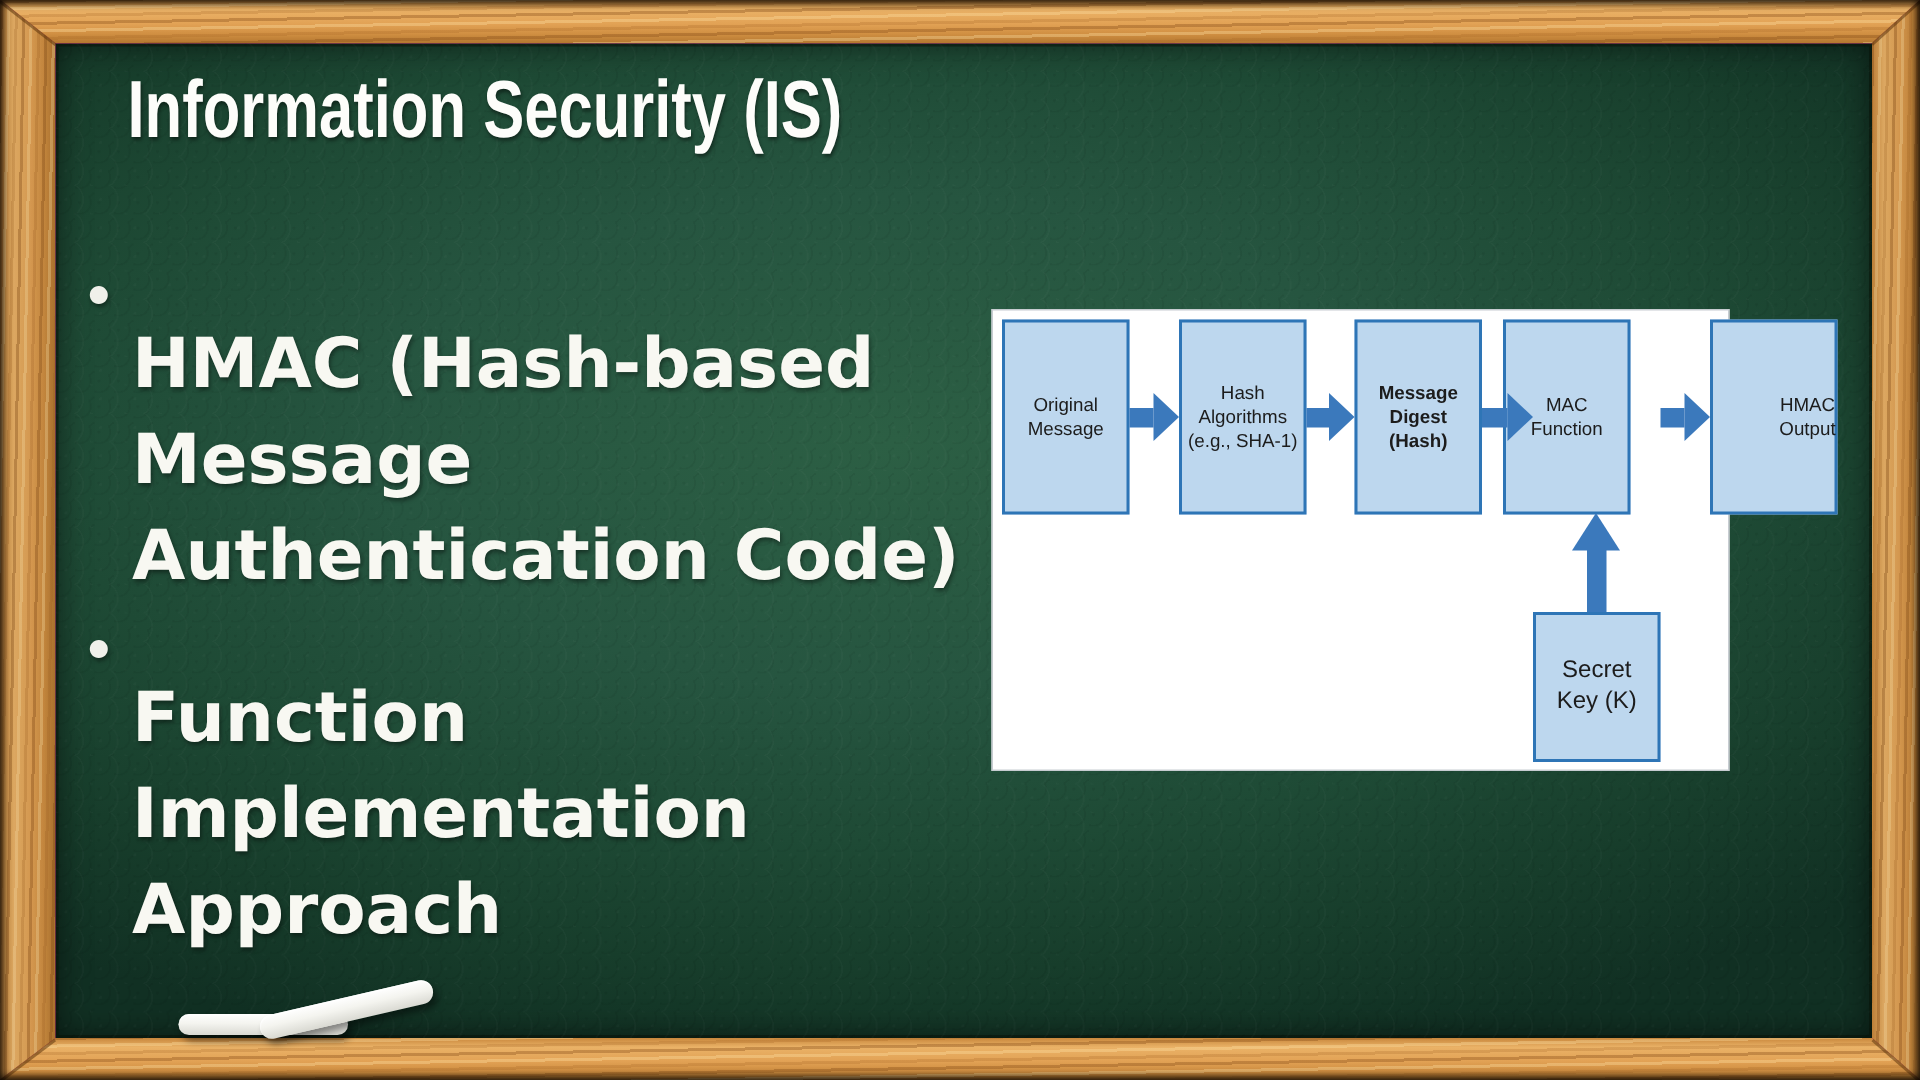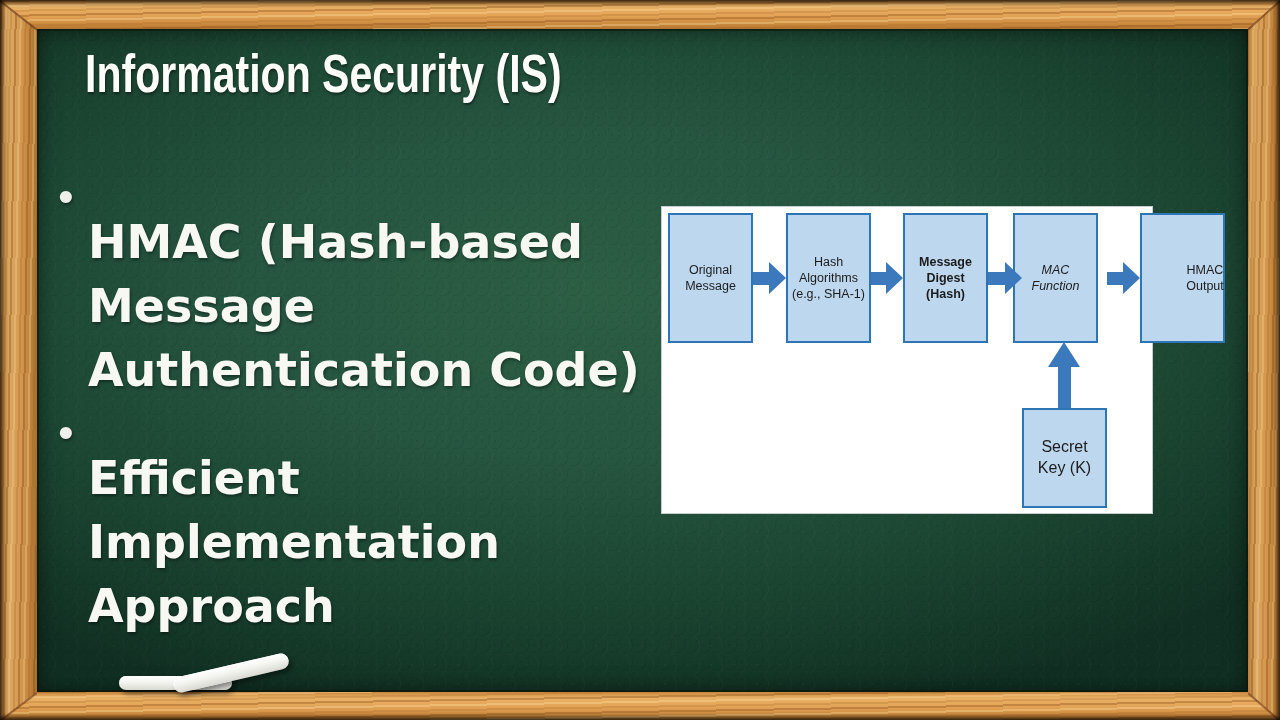--- a/index.html
+++ b/index.html
@@ -132,30 +132,30 @@
 
   <div class="title">Information Security (IS)</div>
 
   <div class="bullets">
     <div class="bullet-row">
       <span class="bullet-dot">•</span>
       <span class="bullet-text">HMAC (Hash-based Message Authentication Code)</span>
     </div>
     <div class="bullet-row">
       <span class="bullet-dot">•</span>
-      <span class="bullet-text">Efficient Implementation Approach</span>
+      <span class="bullet-text">Function Implementation Approach</span>
     </div>
   </div>
 
   <div class="panel">
 
     <div class="fbox" style="left:6px;">Original Message</div>
     <div class="fbox" style="left:124px;">Hash Algorithms (e.g., SHA-1)</div>
     <div class="fbox" style="left:241px;font-weight:bold;">Message Digest (Hash)</div>
-    <div class="fbox" style="left:351px;font-style:italic;">MAC Function</div>
+    <div class="fbox" style="left:340px;">MAC Function</div>
     <div class="fbox" style="left:478px;padding-left:48px;">HMAC Output</div>
 
     <div class="harrow" style="left:91px;width:33px;">
       <div class="shaft"></div>
       <div class="head"></div>
     </div>
     <div class="harrow" style="left:209px;width:32px;">
       <div class="shaft"></div>
       <div class="head"></div>
     </div>

